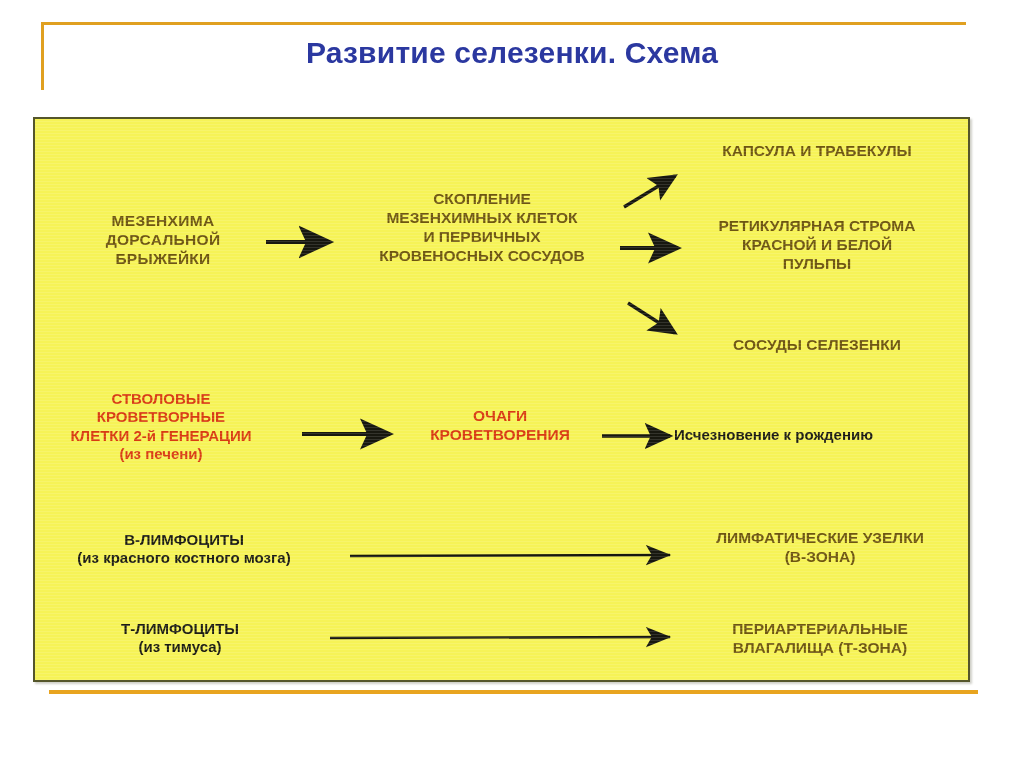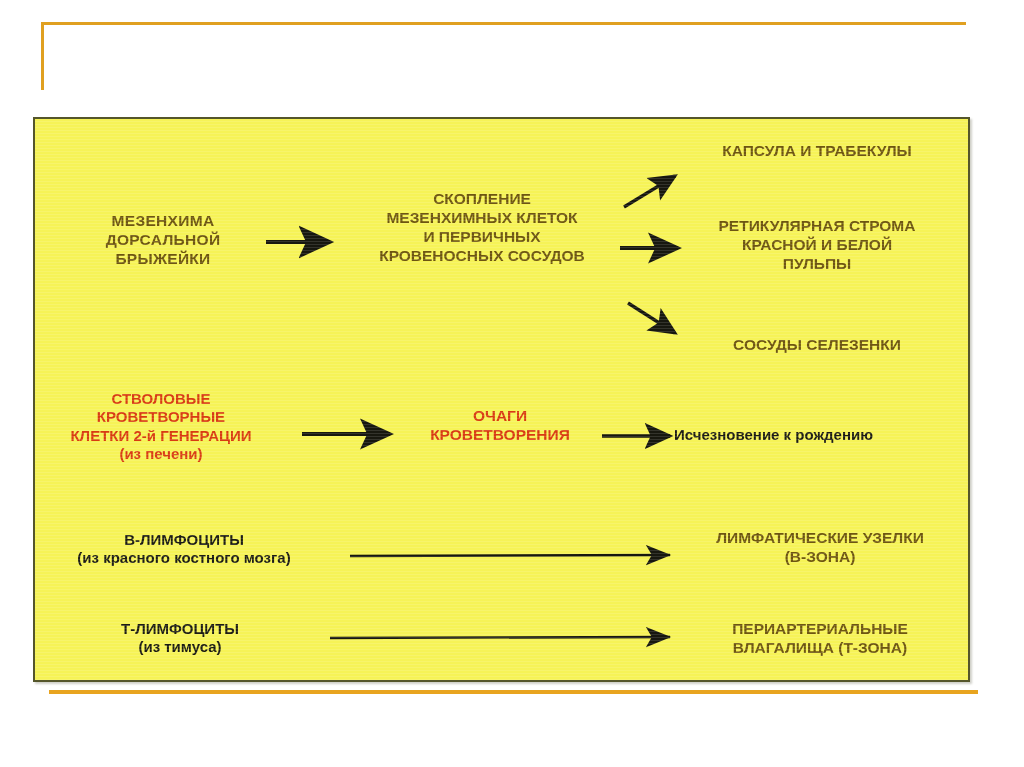--- a/index.html
+++ b/index.html
@@ -62,20 +62,21 @@
   .arrows{position:absolute;left:0;top:0;width:1024px;height:767px;pointer-events:none;}
 </style>
 </head>
 <body>
 
 <div id="slide">
 
   <div class="bracket-top"></div>
   <div class="bracket-left"></div>
 
+  <div class="title">Развитие селезенки. Схема</div>
 
   <div class="panel">
 
     <svg class="arrows" style="left:-33px;top:-117px;" viewBox="0 0 1024 767" width="1024" height="767">
       <defs>
         <marker id="ah-thick" markerWidth="9" markerHeight="9" refX="7.5" refY="4.5" orient="auto" markerUnits="strokeWidth">
           <path d="M0,0.6 L8.5,4.5 L0,8.4 L1.8,4.5 Z" fill="#17170f"></path>
         </marker>
         <marker id="ah-thin" markerWidth="12" markerHeight="12" refX="10.5" refY="6" orient="auto" markerUnits="strokeWidth">
           <path d="M0,1.6 L11,6 L0,10.4 L2.6,6 Z" fill="#17170f"></path>

